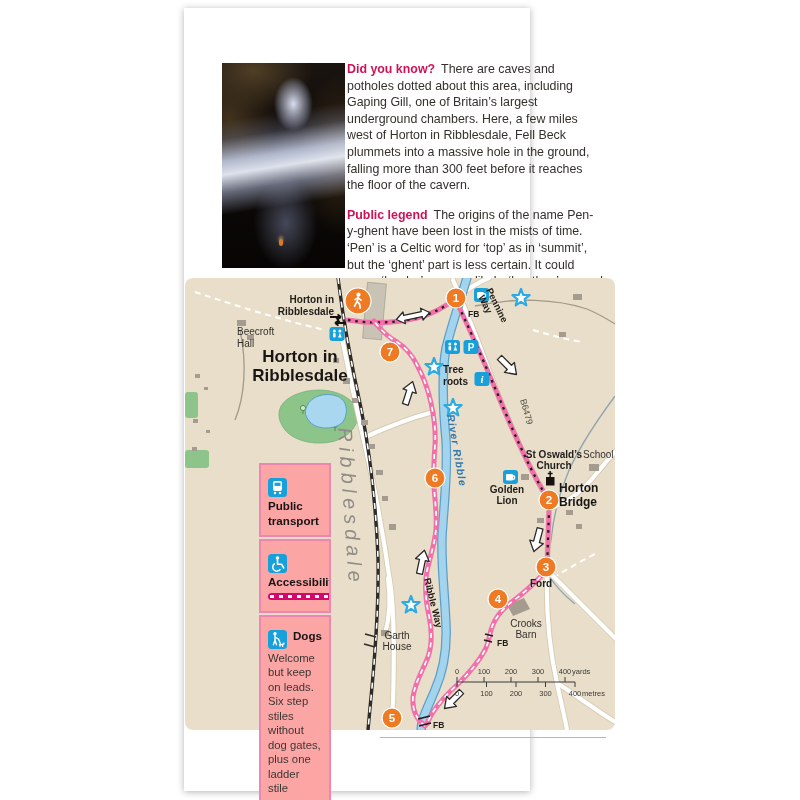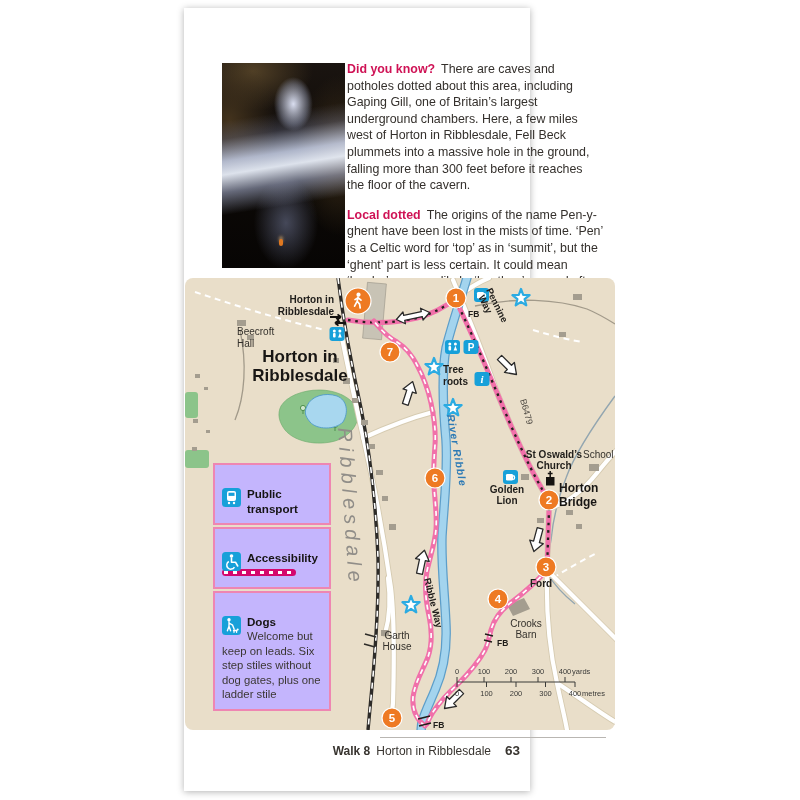--- a/index.html
+++ b/index.html
@@ -47,21 +47,21 @@
   .t-valley{font:italic 20px "Liberation Sans",sans-serif;fill:#908d88;letter-spacing:5px}
   .t-river{font:italic bold 10.5px "Liberation Sans",sans-serif;fill:#2d7ab5;letter-spacing:1px}
   .t-way{font:bold 9.5px "Liberation Sans",sans-serif;fill:#23211e}
   .t-road{font:9px "Liberation Sans",sans-serif;fill:#514c45}
   .t-scale{font:7.5px "Liberation Sans",sans-serif;fill:#3a3a38}
   .wpt{font:bold 11.5px "Liberation Sans",sans-serif;fill:#fff;text-anchor:middle}
   .ict{font:bold 10px "Liberation Sans",sans-serif;fill:#fff;text-anchor:middle}
   .icti{font:italic bold 11px "Liberation Serif",serif;fill:#fff;text-anchor:middle}
   
   .boxes{position:absolute;left:29px;top:455px;width:118px;}
-  .box{background:#c4b5fd;border:2px solid #ee86b2;margin-bottom:2px;padding:22px 7px 7px 7px;color:#3b3733;font-size:11.3px;line-height:14.5px;overflow:hidden;}
+  .box{background:#fca5a5;border:2px solid #ee86b2;margin-bottom:2px;padding:12px 7px 7px 7px;color:#3b3733;font-size:11.3px;line-height:14.5px;overflow:hidden;margin-left:46px;}
   .box-icon{float:left;width:19px;height:19px;margin:1px 6px 2px 0;}
   .box-title{font-weight:bold;font-size:11.6px;color:#161414;line-height:14px;}
   .indicator{width:74px;height:7px;border-radius:3.5px;margin:3px 0 4px 0;
     background:repeating-linear-gradient(90deg,#fff 0 4px,#d4076e 4px 9px) center/calc(100% - 4px) 3px no-repeat,#d4076e;}
   .badge{display:inline-block;width:15px;height:15px;border-radius:50%;background:#ee7a23;color:#fff;font-weight:bold;font-size:10px;line-height:15px;text-align:center;vertical-align:-3px;}
   .box-body{clear:none;}
   
   .footrule{position:absolute;left:196px;top:729px;width:226px;height:1px;background:#b9b6b2;}
   .footer{position:absolute;right:10px;top:735px;font-size:12px;color:#38342f;}
   .footer .w{font-weight:bold;margin-right:6px;}
@@ -69,21 +69,21 @@
 </style>
 </head>
 <body>
 
 <div class="page">
 
   <div class="photo"></div>
 
   <div class="article">
     <p><span class="lead">Did you know?</span><span>There are caves and potholes dotted about this area, including Gaping Gill, one of Britain’s largest underground chambers. Here, a few miles west of Horton in Ribblesdale, Fell Beck plummets into a massive hole in the ground, falling more than 300 feet before it reaches the floor of the cavern.</span></p>
-    <p><span class="lead">Local dotted</span><span>The origins of the name Pen-y-ghent have been lost in the mists of time. ‘Pen’ is a Celtic word for ‘top’ as in ‘summit’, but the ‘ghent’ part is less certain. It could mean ‘border’ or, more likely, ‘heathen’, a word often used to describe the Norse people who settled in some upland regions of northern England.</span></p>
+    <p><span class="lead">Public legend</span><span>The origins of the name Pen-y-ghent have been lost in the mists of time. ‘Pen’ is a Celtic word for ‘top’ as in ‘summit’, but the ‘ghent’ part is less certain. It could mean ‘border’ or, more likely, ‘heathen’, a word often used to describe the Norse people who settled in some upland regions of northern England.</span></p>
   </div>
 
   <div class="map-wrap">
   <svg width="430" height="452" viewBox="0 0 430 452" xmlns="http://www.w3.org/2000/svg">
     <rect x="0" y="0" width="430" height="452" fill="#e9dec9"></rect>
 
     <g>
       <path d="M96,128 C102,118 118,112 134,112 C152,112 168,120 172,132 C176,144 166,158 150,163 C132,168 110,164 100,152 C94,144 92,136 96,128 Z" fill="#8cc48a" stroke="#6aa96a" stroke-width="0.6"></path>
       <rect x="0" y="114" width="13" height="26" rx="3" fill="#8cc48a"></rect>
       <rect x="0" y="172" width="24" height="18" rx="3" fill="#8cc48a"></rect>
@@ -370,17 +370,14 @@
             <path d="M11.5,14.5 h3.5 M12,14.5 v1.8 M14.6,14.5 v1.8" stroke="#fff" stroke-width="1.3" stroke-linecap="round"></path>
             <circle cx="15.7" cy="13.6" r="1" fill="#fff"></circle>
           </svg>
       </span>
       <span class="box-title">Dogs</span>
       <span>Welcome but keep on leads. Six step stiles without dog gates, plus one ladder stile</span>
     </div>
   </div>
 
   <div class="footrule"></div>
-  <div class="footer">
-    <span class="w">Walk 8</span><span>Horton in Ribblesdale</span><span class="n">63</span>
-  </div>
 
 </div>
 
 </body></html>

